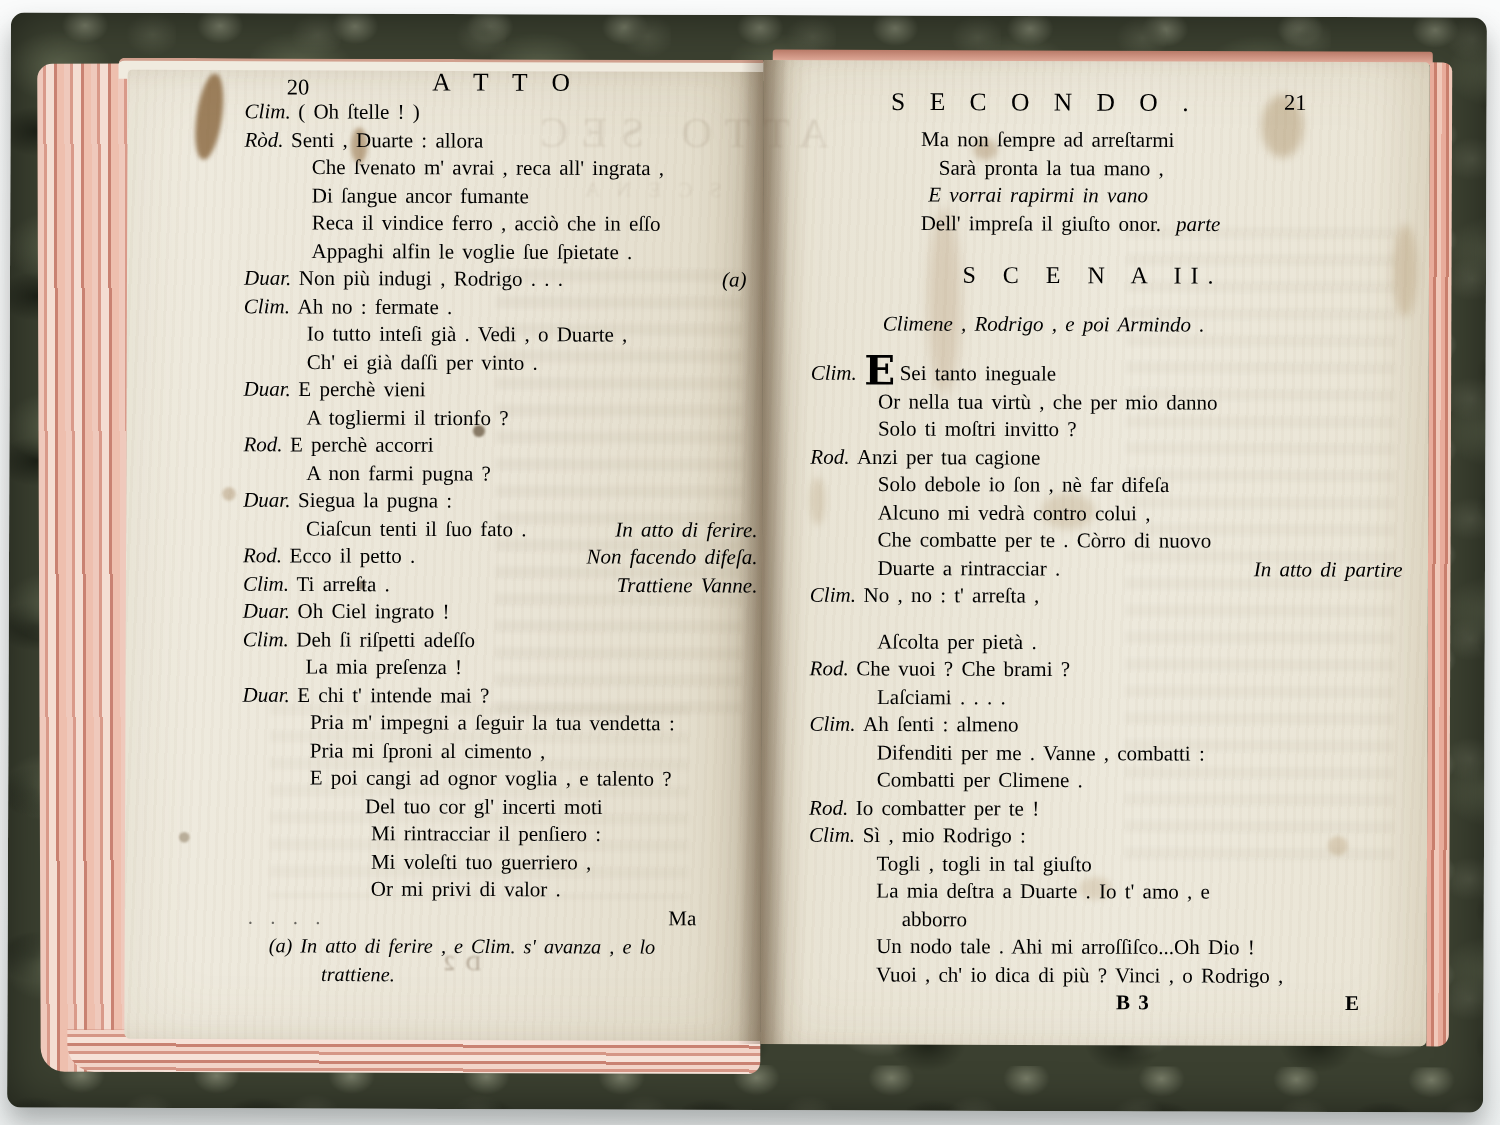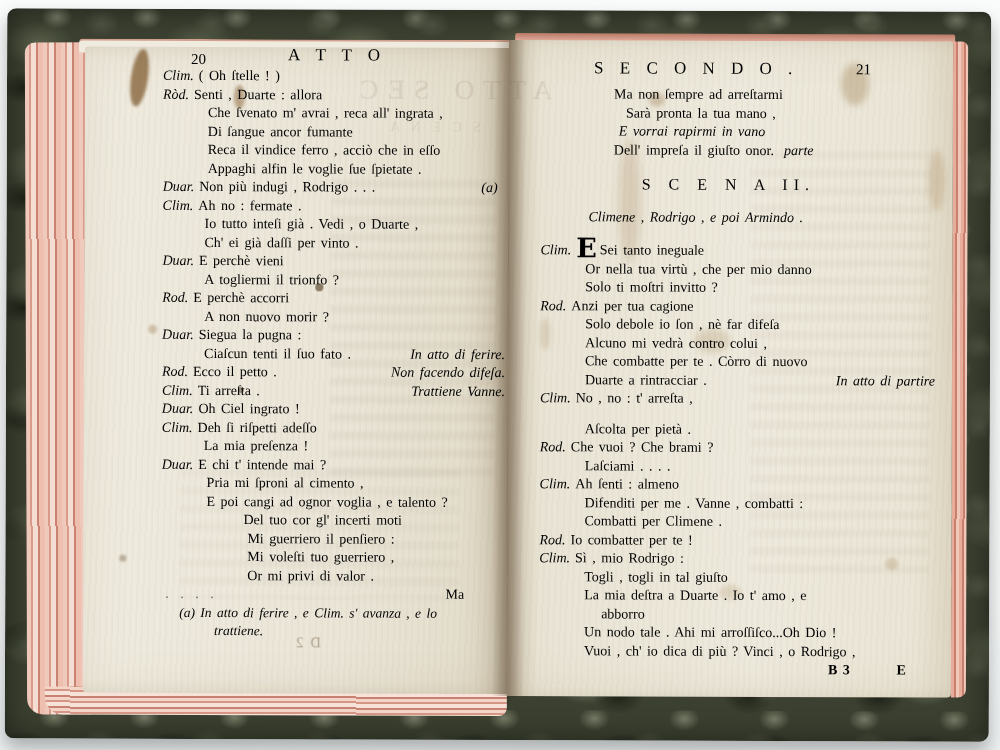--- a/index.html
+++ b/index.html
@@ -50,21 +50,21 @@
   .pageno{position:absolute;font-size:15px;}
   .textcol{position:absolute;font-size:14px;word-spacing:2px;}
   .line{position:relative;line-height:18.5px;white-space:nowrap;}
   .speaker{font-style:italic;padding-right:5px;}
   .right{position:absolute;top:0;}
   .it{font-style:italic;}
   .tail{font-style:italic;padding-left:10px;}
   .scena{font-size:16px;letter-spacing:6px;}
   .cast{font-style:italic;}
   .fnote{font-style:italic;font-size:13.5px;}
-  .sig{font-weight:bold;text-align:center;}
+  .sig{font-weight:bold;}
   .dots .t{opacity:.55;letter-spacing:3px;}
   .init{font-size:27px;line-height:14px;display:inline-block;transform:translateY(3px);
         font-family:"DejaVu Serif",serif;font-weight:bold;padding-right:3px;}
 
   
   .bleed{position:absolute;transform:scaleX(-1);color:#6b543d;filter:blur(.6px);white-space:nowrap;
          font-family:"Liberation Serif",serif;}
   .smudge{position:absolute;opacity:.5;pointer-events:none;
      background:repeating-linear-gradient(180deg,rgba(110,90,65,.10) 0 8px,rgba(0,0,0,0) 8px 18px);
      filter:blur(1.5px);}
@@ -114,33 +114,34 @@
         <div class="line" style="padding-left: 45px;"><span class="t">Di ſangue ancor fumante</span></div>
         <div class="line" style="padding-left: 45px;"><span class="t">Reca il vindice ferro , acciò che in eſſo</span></div>
         <div class="line" style="padding-left: 45px;"><span class="t">Appaghi alfin le voglie ſue ſpietate .</span></div>
         <div class="line"><span class="speaker">Duar.</span><span class="t">Non più indugi , Rodrigo . . .</span><span class="right it" style="right: 8px;">(a)</span></div>
         <div class="line"><span class="speaker">Clim.</span><span class="t">Ah no : fermate .</span></div>
         <div class="line" style="padding-left: 42px;"><span class="t">Io tutto inteſi già . Vedi , o Duarte ,</span></div>
         <div class="line" style="padding-left: 42px;"><span class="t">Ch' ei già daſſi per vinto .</span></div>
         <div class="line"><span class="speaker">Duar.</span><span class="t">E perchè vieni</span></div>
         <div class="line" style="padding-left: 42px;"><span class="t">A togliermi il trionfo ?</span></div>
         <div class="line"><span class="speaker">Rod.</span><span class="t">E perchè accorri</span></div>
-        <div class="line" style="padding-left: 42px;"><span class="t">A non nuovo morir ?</span></div>
+        <div class="line" style="padding-left: 42px;"><span class="t">A non farmi pugna ?</span></div>
         <div class="line"><span class="speaker">Duar.</span><span class="t">Siegua la pugna :</span></div>
         <div class="line" style="padding-left: 42px;"><span class="t">Ciaſcun tenti il ſuo fato .</span><span class="right it" style="right: 0px; font-style: italic;">In atto di ferire.</span></div>
         <div class="line"><span class="speaker">Rod.</span><span class="t">Ecco il petto .</span><span class="right it" style="right: 0px;">Non facendo difeſa.</span></div>
         <div class="line"><span class="speaker">Clim.</span><span class="t">Ti arreſta .</span><span class="right it" style="right: 0px;">Trattiene Vanne.</span></div>
         <div class="line"><span class="speaker">Duar.</span><span class="t">Oh Ciel ingrato !</span></div>
         <div class="line"><span class="speaker">Clim.</span><span class="t">Deh ſi riſpetti adeſſo</span></div>
         <div class="line" style="padding-left: 42px;"><span class="t">La mia preſenza !</span></div>
         <div class="line"><span class="speaker">Duar.</span><span class="t">E chi t' intende mai ?</span></div>
+        <div class="line" style="padding-left: 45px;"><span class="t">Pria m' impegni a ſeguir la tua vendetta :</span></div>
         <div class="line" style="padding-left: 45px;"><span class="t">Pria mi ſproni al cimento ,</span></div>
         <div class="line" style="padding-left: 45px;"><span class="t">E poi cangi ad ognor voglia , e talento ?</span></div>
         <div class="line" style="padding-left: 82px;"><span class="t">Del tuo cor gl' incerti moti</span></div>
-        <div class="line" style="padding-left: 86px;"><span class="t">Mi guerriero il penſiero :</span></div>
+        <div class="line" style="padding-left: 86px;"><span class="t">Mi rintracciar il penſiero :</span></div>
         <div class="line" style="padding-left: 86px;"><span class="t">Mi voleſti tuo guerriero ,</span></div>
         <div class="line" style="padding-left: 86px;"><span class="t">Or mi privi di valor .</span></div>
         <div class="line dots" style="padding-left: 4px;"><span class="t">. . . .</span><span class="right" style="right: 40px;">Ma</span></div>
         <div class="line fnote" style="padding-left: 18px;"><span class="t">(a) In atto di ferire , e Clim. s' avanza , e lo</span></div>
         <div class="line fnote" style="padding-left: 53px;"><span class="t">trattiene.</span></div>
       </div>
 
     <div class="hdr" style="left:593px;top:58px;">S E C O N D O .</div>
     <div class="pageno" style="left:855px;top:60px;">21</div>
     <div class="textcol" style="left:540px;top:85px;width:395px;">

